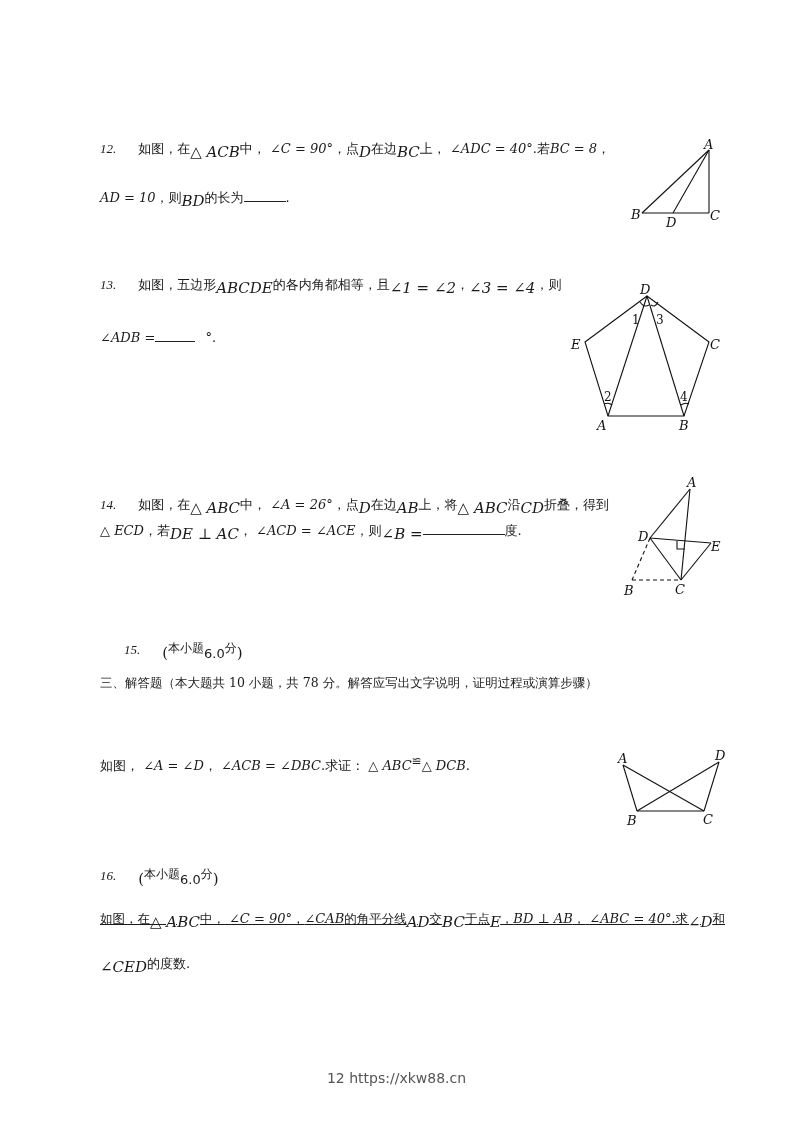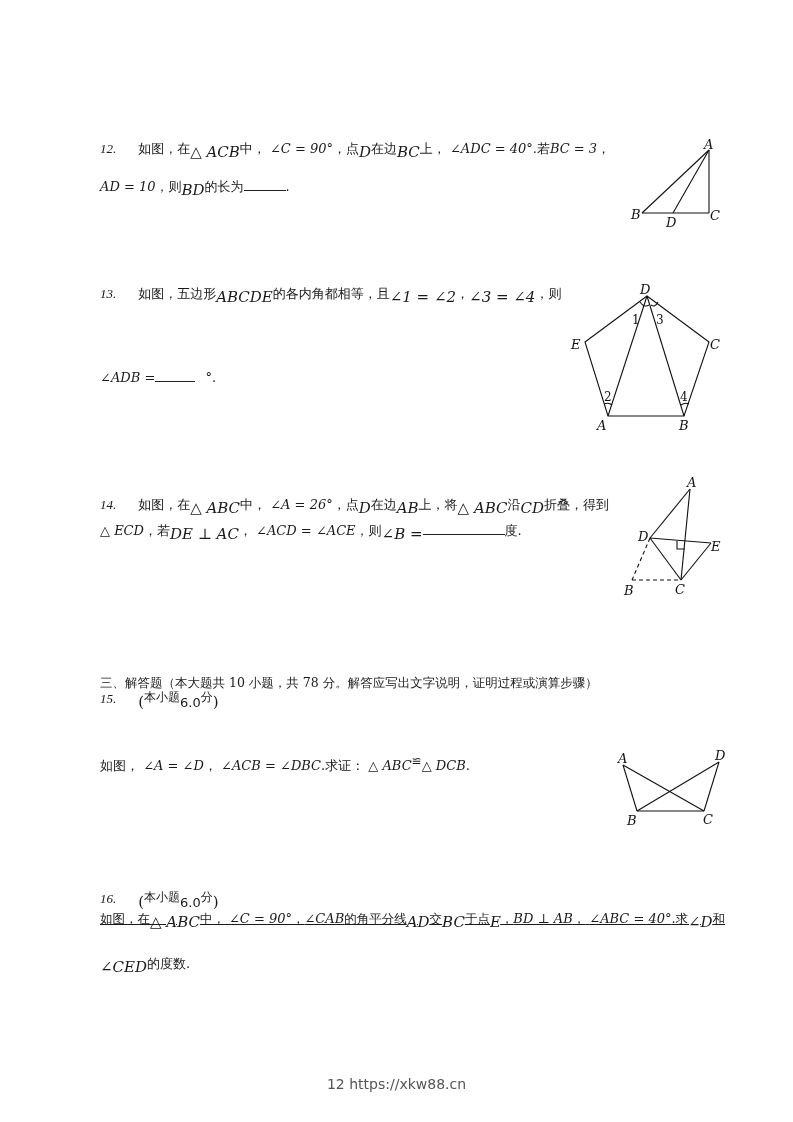--- a/index.html
+++ b/index.html
@@ -15,55 +15,55 @@
   }
   .num { display: inline-block; width: 34px; font-family: "Liberation Serif", serif; font-style: italic; }
   .m { font-family: "DejaVu Serif", serif; font-style: italic; font-size: 13px; }
   .m-sub { font-family: "DejaVu Serif", serif; font-style: italic; font-size: 15px; position: relative; top: 4px; margin-top: 16px; }
   .blank { display: inline-block; border-bottom: 1px solid #222; height: 12px; vertical-align: baseline; }
   .paren-big { font-size: 15px; position: relative; top: 4px; }
   .score-num { font-family: "DejaVu Sans", sans-serif; font-size: 13px; position: relative; top: 4px; }
   .small-cn { font-size: 12px; position: relative; top: -2px; }
   .footer {
     position: absolute; left: 0; width: 793px; top: 1070px; text-align: center;
-    font-family: "DejaVu Sans", sans-serif; font-size: 14px; color: #555; margin-top: 6px;
+    font-family: "DejaVu Sans", sans-serif; font-size: 14px; color: #555;
   }
   svg text { font-family: "DejaVu Serif", "Liberation Serif", serif; font-style: italic; fill: #111; }
   svg .num-label { font-style: normal; }
   svg line, svg polyline, svg path, svg polygon { stroke: #111; stroke-width: 1.1; fill: none; }
 </style>
 </head>
 <body>
 
 <div class="line" style="top:138px;">
   <span class="num">12.</span>
   <span>如图，在</span><span class="m-sub">△ ACB</span><span>中，</span>
   <span class="m">∠C = 90°</span><span>，点</span><span class="m-sub">D</span><span>在边</span><span class="m-sub">BC</span><span>上，</span>
-  <span class="m">∠ADC = 40°</span><span>.若</span><span class="m">BC = 3</span><span>，</span>
+  <span class="m">∠ADC = 40°</span><span>.若</span><span class="m">BC = 8</span><span>，</span>
 </div>
-<div class="line" style="top:176px;">
+<div class="line" style="top:187px;">
   <span class="m">AD = 10</span><span>，则</span><span class="m-sub">BD</span><span>的长为</span><span class="blank" style="width:42px;"></span><span>.</span>
 </div>
 
 <svg class="abs" style="left:620px; top:130px;" width="110" height="100">
   <line x1="22" y1="83" x2="89" y2="83"></line>
   <line x1="89" y1="83" x2="89" y2="20"></line>
   <line x1="22" y1="83" x2="89" y2="20"></line>
   <line x1="53" y1="83" x2="89" y2="20"></line>
   <text x="84" y="19" font-size="13">A</text>
   <text x="11" y="89" font-size="13">B</text>
   <text x="46" y="97" font-size="13">D</text>
   <text x="90" y="90" font-size="13">C</text>
 </svg>
 
-<div class="line" style="top:283px;">
+<div class="line" style="top:274px;">
   <span class="num">13.</span>
   <span>如图，五边形</span><span class="m-sub">ABCDE</span><span>的各内角都相等，且</span><span class="m-sub">∠1 = ∠2</span><span>，</span><span class="m-sub">∠3 = ∠4</span><span>，则</span>
 </div>
-<div class="line" style="top:328px;margin-top:40px;">
+<div class="line" style="top:328px;">
   <span class="m">∠ADB =</span><span class="blank" style="width:40px; height:10px;"></span>
   <span style="margin-left:6px;">°</span><span>.</span>
 </div>
 
 <svg class="abs" style="left:560px; top:275px;" width="180" height="165">
   <polygon points="87,21 149,67 124,141 48,141 25,67"></polygon>
   <line x1="87" y1="21" x2="48" y2="141"></line>
   <line x1="87" y1="21" x2="124" y2="141"></line>
   <path d="M80,27 Q84,33 89,30"></path>
   <path d="M91,30 Q95,33 98,27"></path>
@@ -101,21 +101,21 @@
   <polyline points="67,71 67,79 75,79"></polyline>
   <text x="77" y="17" font-size="13">A</text>
   <text x="28" y="71" font-size="13">D</text>
   <text x="101" y="81" font-size="13">E</text>
   <text x="14" y="125" font-size="13">B</text>
   <text x="65" y="124" font-size="13">C</text>
 </svg>
 
 <div class="line" style="top:636px; font-size:12.5px;margin-top:37px;">三、解答题（本大题共 10 小题，共 78 分。解答应写出文字说明，证明过程或演算步骤）</div>
 
-<div class="line" style="top:688px;">
+<div class="line" style="top:639px;margin-left:24px;">
   <span class="num">15.</span>
   <span class="paren-big">(</span><span class="small-cn">本小题</span><span class="score-num">6.0</span><span class="small-cn">分</span><span class="paren-big">)</span>
 </div>
 <div class="line" style="top:756px;">
   <span>如图，</span>
   <span class="m">∠A = ∠D</span><span>，</span>
   <span class="m">∠ACB = ∠DBC</span><span>.求证：</span>
   <span class="m">△ ABC</span><span class="small-cn" style="top:-5px;">≌</span><span class="m">△ DCB</span><span>.</span>
 </div>
 
@@ -124,21 +124,21 @@
   <line x1="37" y1="71" x2="104" y2="71"></line>
   <line x1="104" y1="71" x2="119" y2="22"></line>
   <line x1="23" y1="25" x2="104" y2="71"></line>
   <line x1="37" y1="71" x2="119" y2="22"></line>
   <text x="18" y="23" font-size="13">A</text>
   <text x="115" y="20" font-size="13">D</text>
   <text x="27" y="85" font-size="13">B</text>
   <text x="103" y="84" font-size="13">C</text>
 </svg>
 
-<div class="line" style="top:888px;">
+<div class="line" style="top:865px;">
   <span class="num">16.</span>
   <span class="paren-big">(</span><span class="small-cn">本小题</span><span class="score-num">6.0</span><span class="small-cn">分</span><span class="paren-big">)</span>
 </div>
 <div class="line" style="top:908px; font-size:12.5px;text-decoration:underline;">
   <span>如图，在</span><span class="m-sub">△ ABC</span><span>中，</span>
   <span class="m">∠C = 90°</span><span>，</span><span class="m">∠CAB</span><span>的角平分线</span><span class="m-sub">AD</span><span>交</span><span class="m-sub">BC</span><span>于点</span><span class="m-sub">E</span><span>，</span><span class="m">BD ⊥ AB</span><span>，</span>
   <span class="m">∠ABC = 40°</span><span>.求</span><span class="m-sub">∠D</span><span>和</span>
 </div>
 <div class="line" style="top:953px;text-align:right;">
   <span class="m-sub">∠CED</span><span>的度数.</span>

